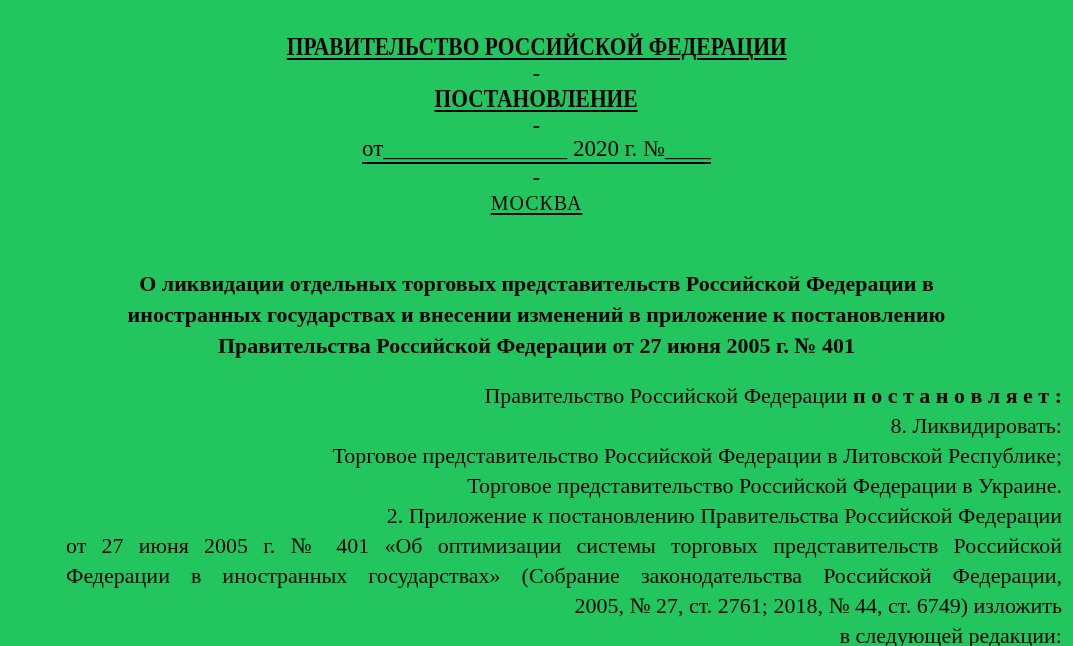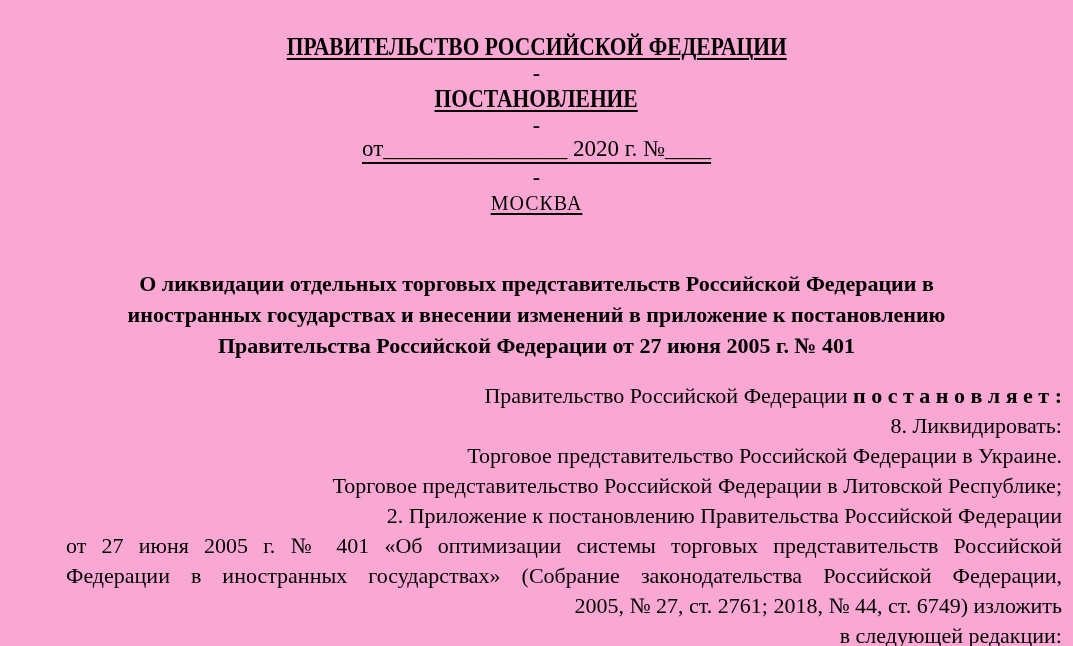--- a/index.html
+++ b/index.html
@@ -1,21 +1,21 @@
 <!DOCTYPE html>
 <html><head>
 <meta charset="utf-8">
 <style>
   * { margin: 0; padding: 0; box-sizing: border-box; }
   html, body { background: #ffffff; }
   .page {
     position: relative;
     width: 1073px;
     height: 646px;
-    background: #f9a8d4;
+    background: #22c55e;
     color: #000000;
     font-family: "Liberation Serif", "DejaVu Serif", serif;
     overflow: hidden;
   }
   
   .header { padding-top: 32px; text-align: center; }
   .h-org, .h-type {
     height: 30px; line-height: 30px;
     font-size: 25px; font-weight: bold;
     white-space: nowrap;
@@ -95,22 +95,22 @@
     <div>иностранных государствах и внесении изменений в приложение к постановлению</div>
     <div>Правительства Российской Федерации от 27 июня 2005 г. № 401</div>
   </div>
 
   <div class="bodytext">
     <div class="line indent">
       <span>Правительство Российской Федерации</span>
       <span class="verb">п о с т а н о в л я е т :</span>
     </div>
     <div class="line indent">8. Ликвидировать:</div>
+    <div class="line indent">Торговое представительство Российской Федерации в Литовской Республике;</div>
     <div class="line indent">Торговое представительство Российской Федерации в Украине.</div>
-    <div class="line indent">Торговое представительство Российской Федерации в Литовской Республике;</div>
     <div class="line indent">2. Приложение к постановлению Правительства Российской Федерации</div>
     <div class="line just">от 27 июня 2005 г. № 401 «Об оптимизации системы торговых представительств Российской</div>
     <div class="line just">Федерации в иностранных государствах» (Собрание законодательства Российской Федерации,</div>
     <div class="line">2005, № 27, ст. 2761; 2018, № 44, ст. 6749) изложить</div>
     <div class="line">в следующей редакции:</div>
   </div>
 
 </div>
 
 </body></html>

